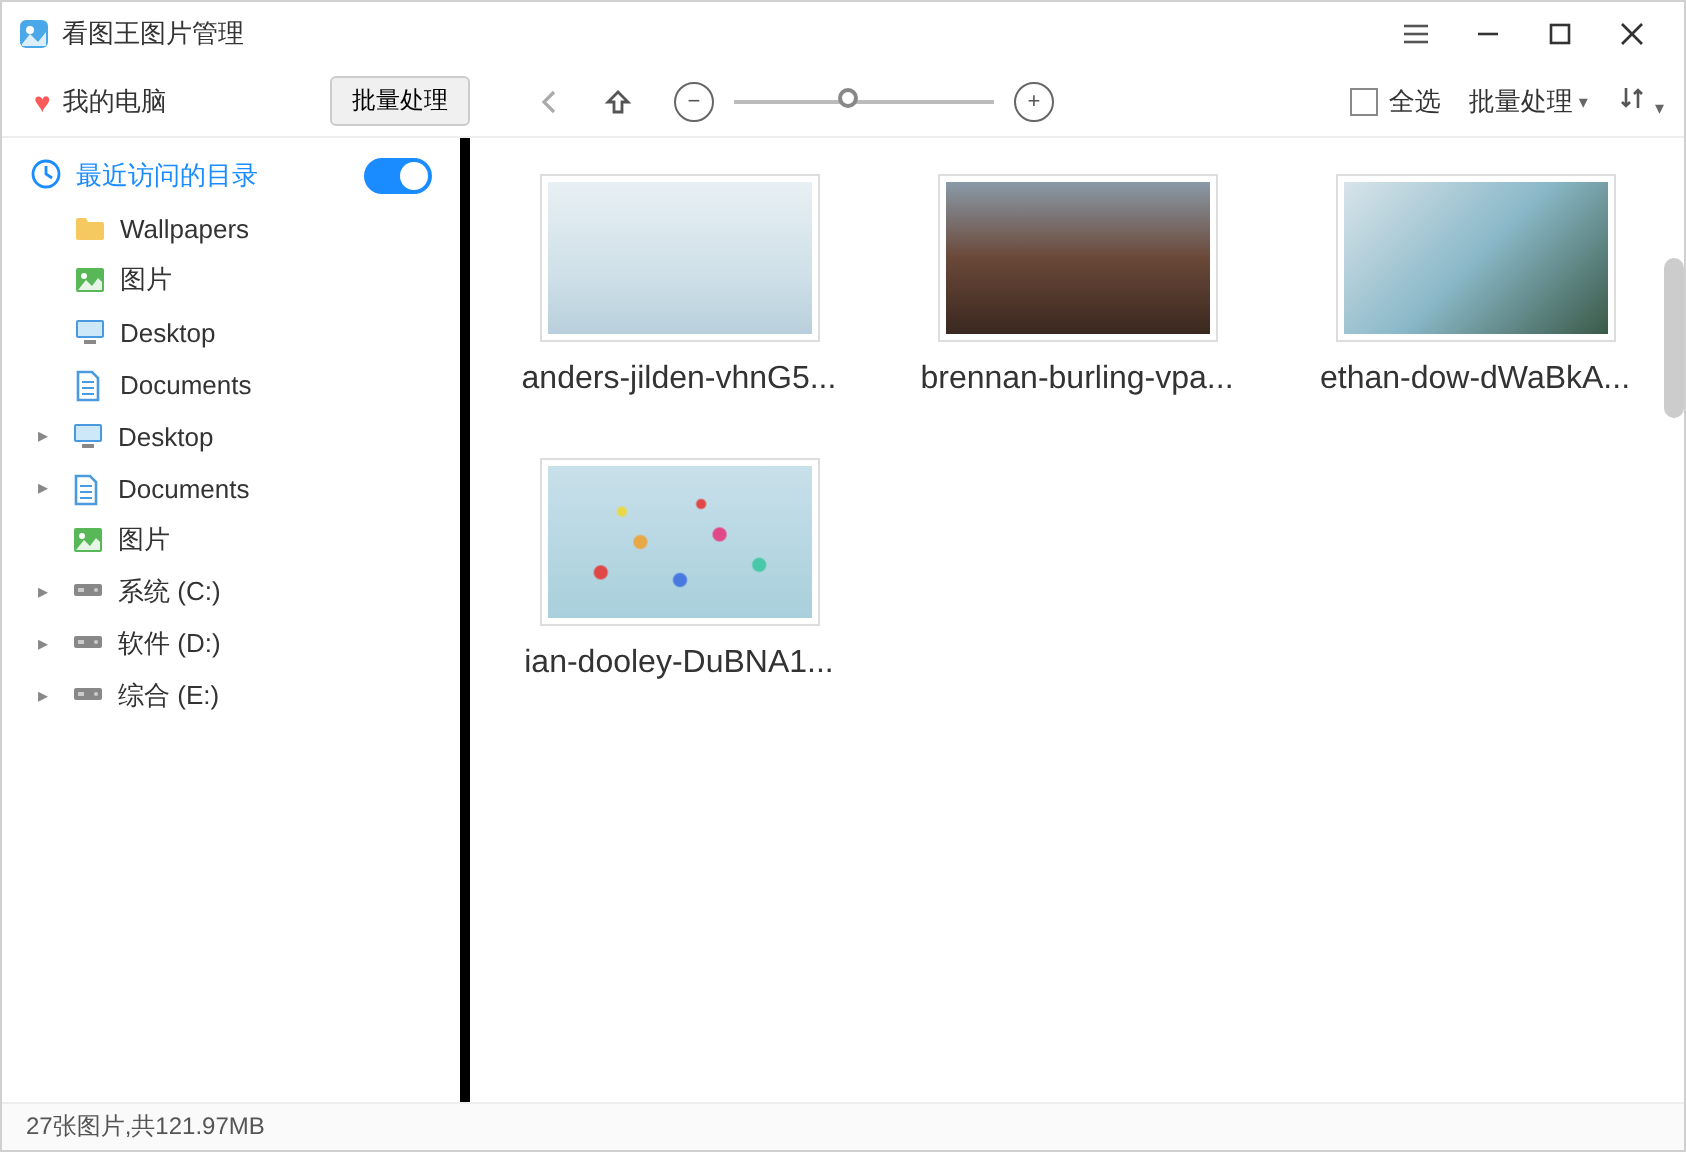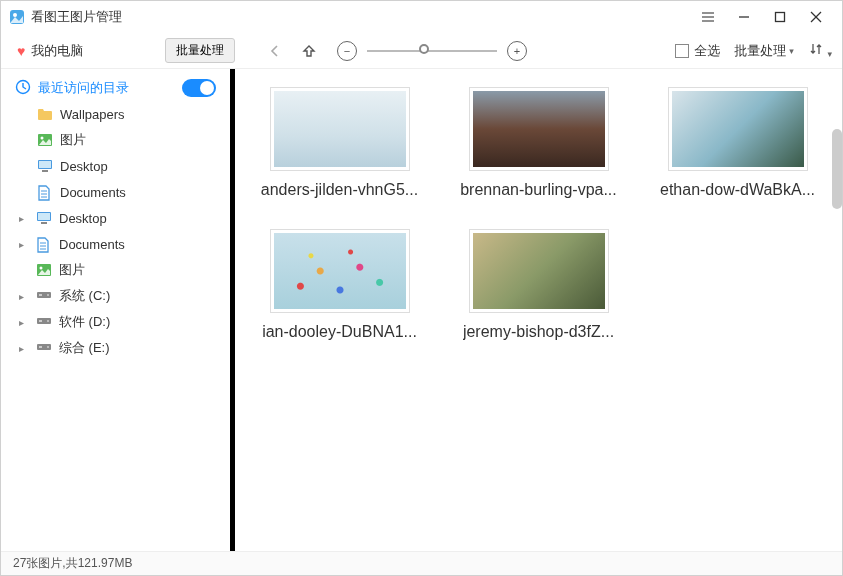--- a/index.html
+++ b/index.html
@@ -267,26 +267,20 @@
               <div class="thumb-inner" style="background:linear-gradient(135deg,#d8e4ea 0%,#8ab8c8 50%,#3a5a48 100%)"></div>
             </div>
             <div class="thumb-label">ethan-dow-dWaBkA...</div>
           </div>
           <div class="thumb-item">
             <div class="thumb">
               <div class="thumb-inner" style="background:radial-gradient(circle at 20% 70%, #e04848 0 3px, transparent 4px),radial-gradient(circle at 35% 50%, #e8a848 0 3px, transparent 4px),radial-gradient(circle at 50% 75%, #4878e0 0 3px, transparent 4px),radial-gradient(circle at 65% 45%, #e04888 0 3px, transparent 4px),radial-gradient(circle at 80% 65%, #48c8a8 0 3px, transparent 4px),radial-gradient(circle at 28% 30%, #e8d848 0 2px, transparent 3px),radial-gradient(circle at 58% 25%, #e04848 0 2px, transparent 3px),linear-gradient(180deg,#c8e0ea 0%,#a8d0dc 100%)"></div>
             </div>
             <div class="thumb-label">ian-dooley-DuBNA1...</div>
           </div>
-          <div class="thumb-item">
-            <div class="thumb">
-              <div class="thumb-inner" style="background:linear-gradient(135deg,#c8b888 0%,#8a9a68 50%,#4a5a38 100%)"></div>
-            </div>
-            <div class="thumb-label">jeremy-bishop-d3fZ...</div>
-          </div>
         </div>
     </div>
     <div class="scrollbar-v"></div>
   </div>
 </div>
 
 <div class="statusbar">
   <span>27张图片,共121.97MB</span>
 </div>
 

